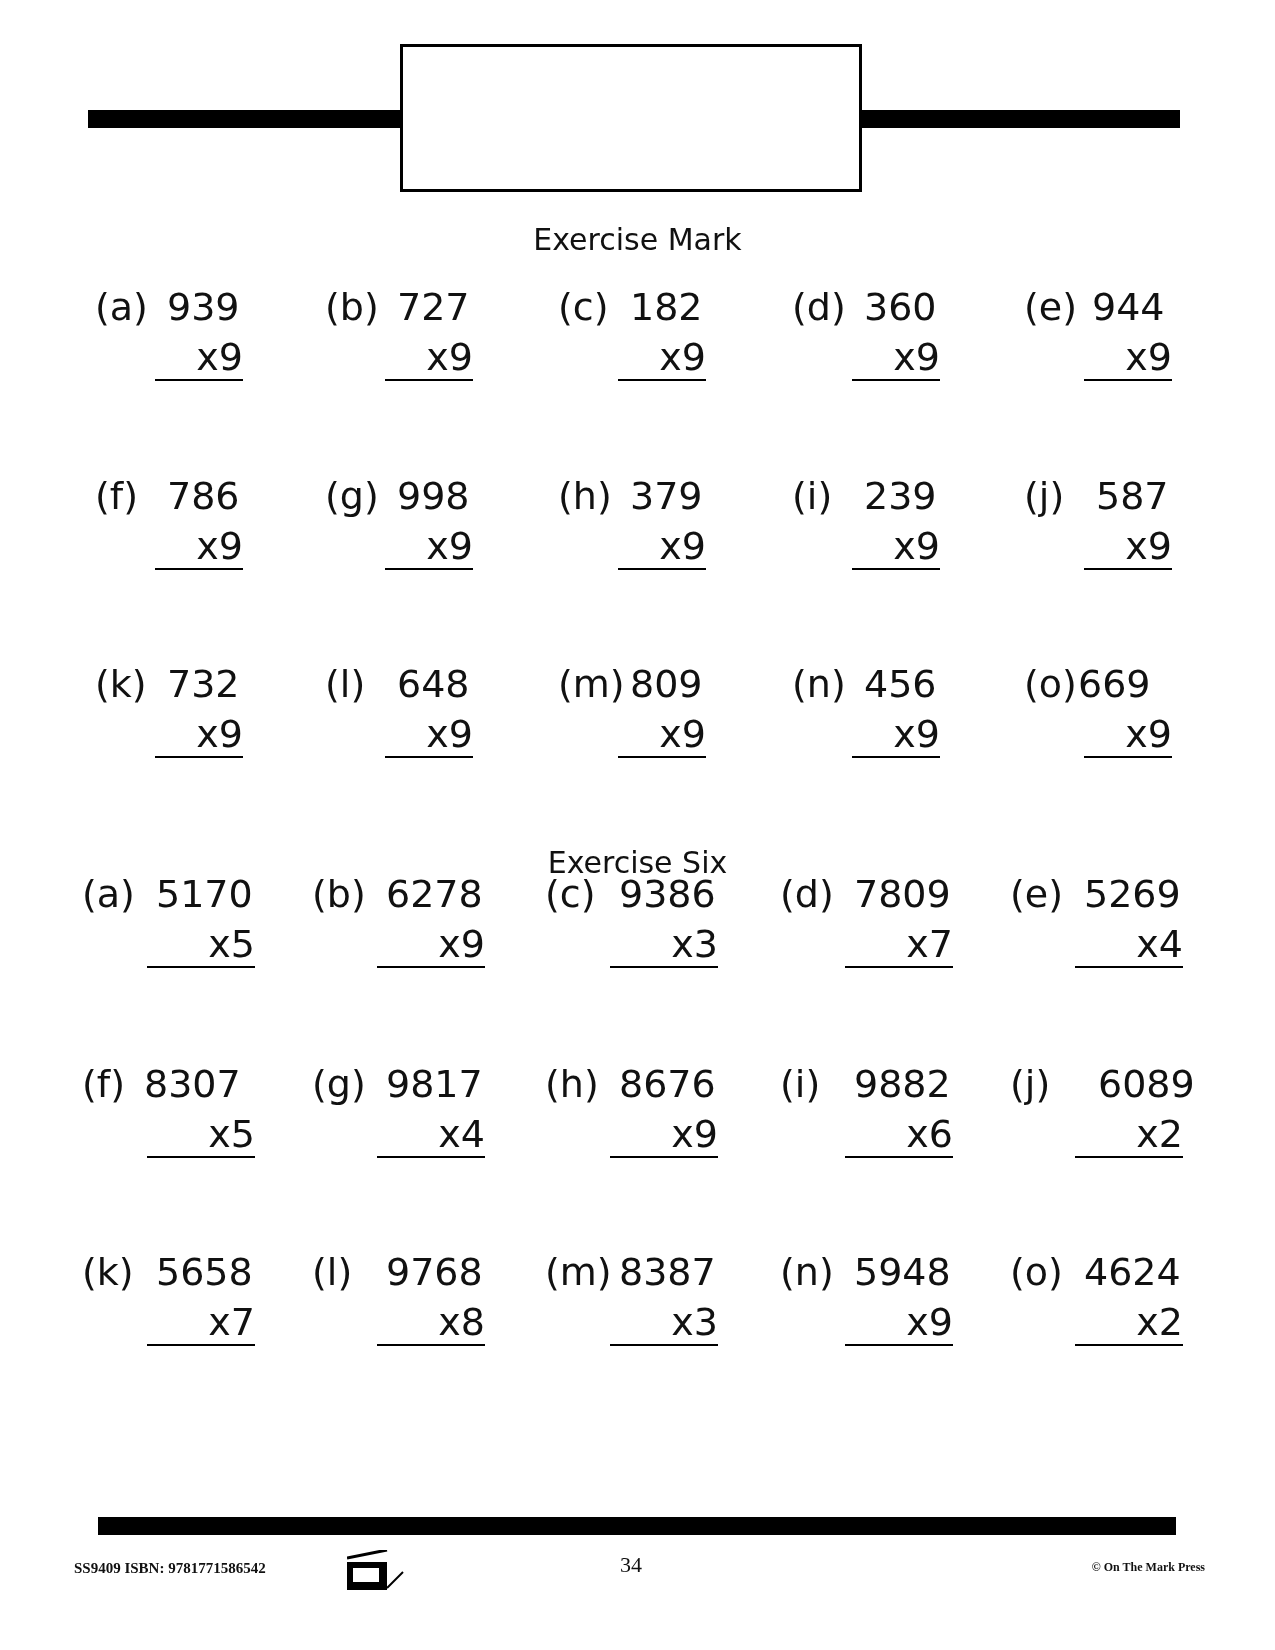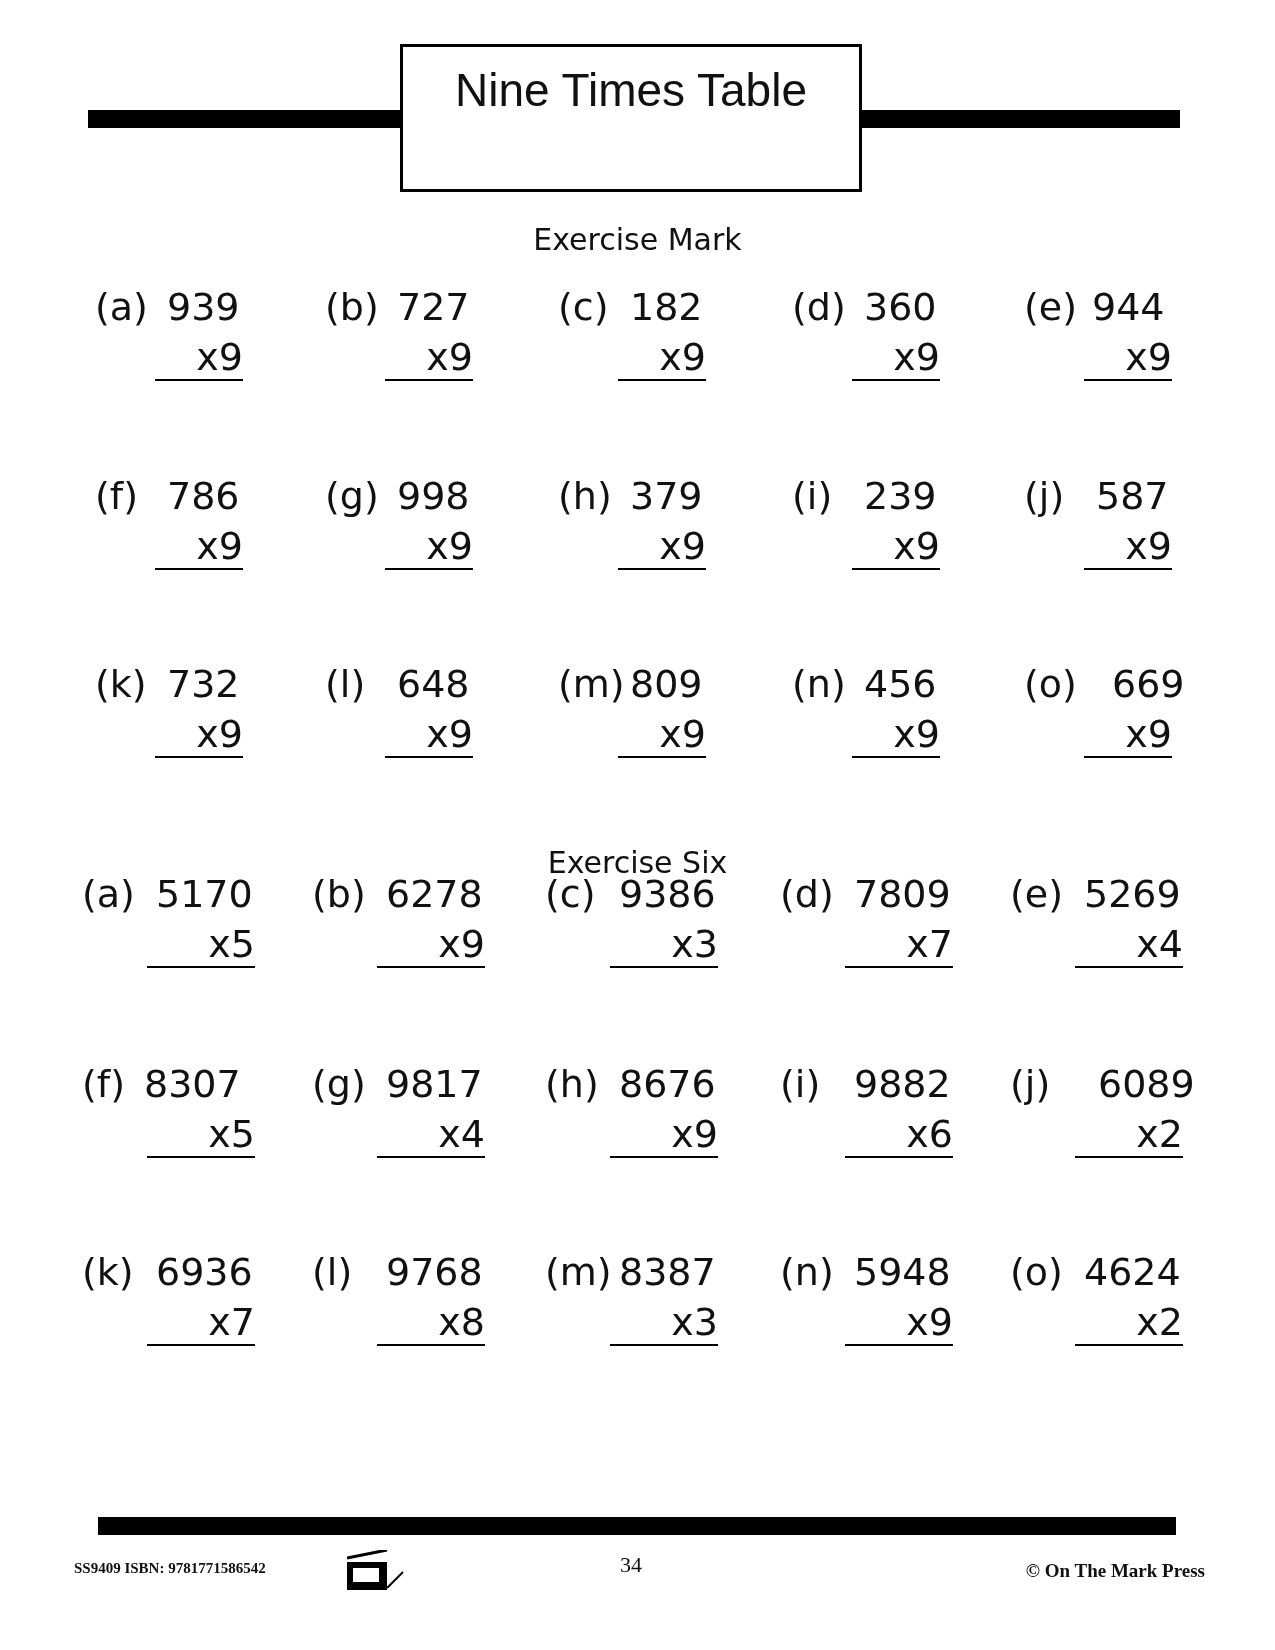--- a/index.html
+++ b/index.html
@@ -6,30 +6,29 @@
   body{width:1275px;height:1650px;position:relative;overflow:hidden;font-family:"DejaVu Sans",sans-serif;color:#111;}
   .bar{position:absolute;background:#000;}
   .titlebox{position:absolute;left:400px;top:44px;width:462px;height:148px;border:3px solid #000;background:#fff;box-sizing:border-box;text-align:center;font-family:"Liberation Sans",sans-serif;font-size:46px;line-height:58px;padding-top:14px;}
   .ex-heading{position:absolute;width:1275px;text-align:center;font-size:30px;}
   .prob{position:absolute;width:220px;height:110px;}
   .prob .lbl{position:absolute;left:0;top:0;font-size:38px;}
   .prob .num{position:absolute;top:0;font-size:38px;}
   .prob .mul{position:absolute;top:50px;font-size:38px;border-bottom:2px solid #000;text-align:right;}
   .footer-left{position:absolute;left:74px;top:1560px;font-family:"Liberation Serif",serif;font-weight:bold;font-size:15px;}
   .footer-page{position:absolute;left:620px;top:1552px;font-family:"Liberation Serif",serif;font-size:22px;}
-  .footer-right{position:absolute;right:70px;top:1560px;font-family:"Liberation Serif",serif;font-weight:bold;font-size:19px;}
+  .footer-right{position:absolute;right:70px;top:1560px;font-family:"Liberation Serif",serif;font-weight:bold;font-size:12px;}
   .logo{position:absolute;left:347px;top:1550px;width:60px;height:40px;}
 </style>
 </head>
 <body>
 
 <div class="bar" style="left:88px;top:110px;width:315px;height:18px;"></div>
 <div class="bar" style="left:860px;top:110px;width:320px;height:18px;"></div>
 <div class="titlebox">
-  <div>Nine Times Table</div>
 </div>
 
 <div class="ex-heading" style="top:222px;">Exercise Mark</div>
 <div id="ex5">
     <div class="prob" style="left: 95px; top: 285px;">
       <span class="lbl">(a)</span>
       <span class="num" style="left:72px">939</span>
       <span class="mul" style="left:60px;width:88px">x9</span>
     </div>
     <div class="prob" style="left: 325px; top: 285px;">
@@ -92,21 +91,21 @@
       <span class="num" style="left:72px">809</span>
       <span class="mul" style="left:60px;width:88px">x9</span>
     </div>
     <div class="prob" style="left: 792px; top: 662px;">
       <span class="lbl">(n)</span>
       <span class="num" style="left:72px">456</span>
       <span class="mul" style="left:60px;width:88px">x9</span>
     </div>
     <div class="prob" style="left: 1024px; top: 662px;">
       <span class="lbl">(o)</span>
-      <span class="num" style="left:88px">669</span>
+      <span class="num" style="left:54px">669</span>
       <span class="mul" style="left:60px;width:88px">x9</span>
     </div>
   </div>
 
 <div class="ex-heading" style="top:845px;">Exercise Six</div>
 <div id="ex6">
     <div class="prob" style="left: 82px; top: 872px;">
       <span class="lbl">(a)</span>
       <span class="num" style="left:74px">5170</span>
       <span class="mul" style="left:65px;width:108px">x5</span>
@@ -151,21 +150,21 @@
       <span class="num" style="left:74px">9882</span>
       <span class="mul" style="left:65px;width:108px">x6</span>
     </div>
     <div class="prob" style="left: 1010px; top: 1062px;">
       <span class="lbl">(j)</span>
       <span class="num" style="left:88px">6089</span>
       <span class="mul" style="left:65px;width:108px">x2</span>
     </div>
     <div class="prob" style="left: 82px; top: 1250px;">
       <span class="lbl">(k)</span>
-      <span class="num" style="left:74px">6936</span>
+      <span class="num" style="left:74px">5658</span>
       <span class="mul" style="left:65px;width:108px">x7</span>
     </div>
     <div class="prob" style="left: 312px; top: 1250px;">
       <span class="lbl">(l)</span>
       <span class="num" style="left:74px">9768</span>
       <span class="mul" style="left:65px;width:108px">x8</span>
     </div>
     <div class="prob" style="left: 545px; top: 1250px;">
       <span class="lbl">(m)</span>
       <span class="num" style="left:74px">8387</span>

